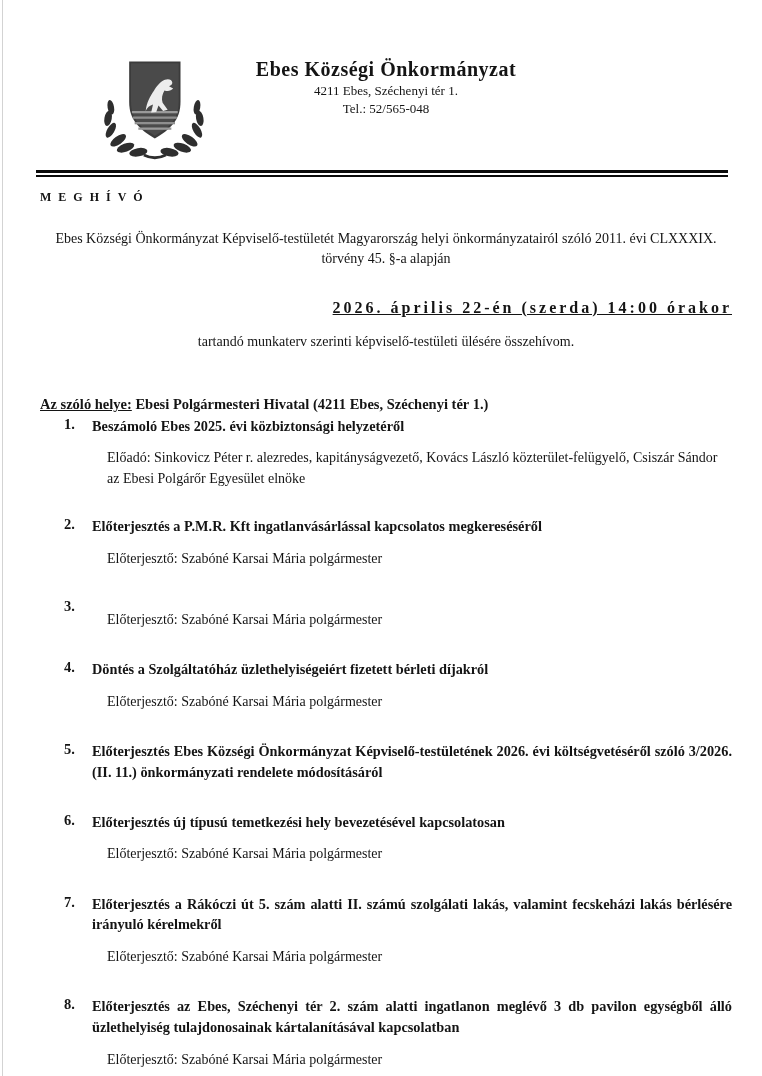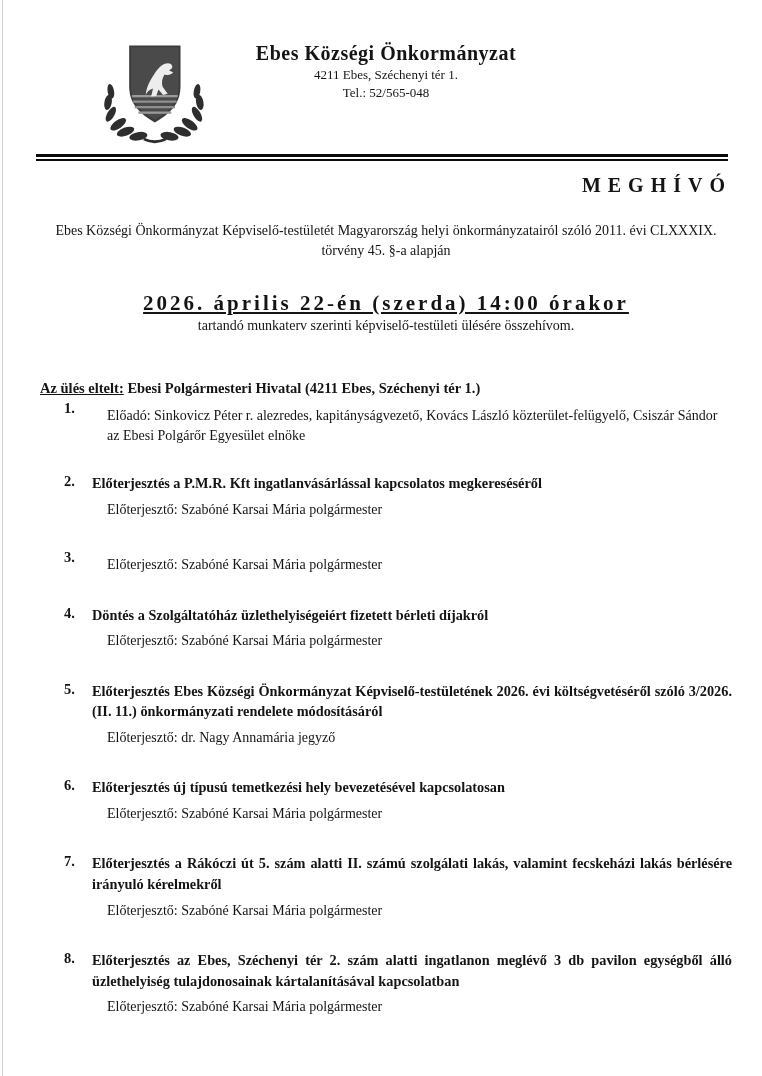--- a/index.html
+++ b/index.html
@@ -20,20 +20,21 @@
     opacity: .6;
   }
   .page {
     padding: 40px 30px 0 40px;
   }
 
   
   .letterhead {
     position: relative;
     height: 112px;
+    margin-top: 16px;
   }
   .logo {
     position: absolute;
     left: 58px;
     top: 0;
     width: 110px;
     height: 110px;
   }
   .head-text {
     text-align: center;
@@ -55,46 +56,46 @@
   
   .double-rule {
     margin: 2px 4px 0 -4px;
     height: 7px;
     border-top: 3px solid #0a0a0a;
     border-bottom: 2px solid #0a0a0a;
   }
 
   
   .doc-title {
-    text-align: right;
-    font-size: 20px;
+    text-align: left;
+    font-size: 12px;
     font-weight: bold;
     letter-spacing: 7px;
     margin-top: 13px;
   }
   .intro {
     text-align: center;
     font-size: 14px;
     line-height: 1.45;
     margin: 24px auto 0;
     width: 672px;
     font-family: Liberation Serif, serif;
   }
   .meeting-datetime {
-    text-align: center;
-    font-size: 21px;
+    text-align: right;
+    font-size: 16px;
     font-weight: bold;
     letter-spacing: 3px;
     text-decoration: underline;
     margin-top: 29px;
   }
   .meeting-sub {
     text-align: center;
     font-size: 14px;
-    margin-top: 2px;
+    margin-top: 17px;
   }
 
   
   .location {
     margin-top: 46px;
     font-size: 14.5px;
     font-weight: bold;
   }
   .location .loc-label { text-decoration: underline; }
 
@@ -122,21 +123,21 @@
   .item-title {
     font-size: 14.3px;
     font-weight: bold;
     line-height: 1.45;
     text-align: justify;
   }
   .item-presenter {
     font-size: 14px;
     line-height: 1.45;
     margin-left: 15px;
-    margin-top: 6px;
+    margin-top: 12px;
   }
   .agenda-item.first { margin-bottom: 27px; }
   .agenda-item .item-presenter.wide { margin-right: 4px; }
 </style>
 </head>
 <body>
 
 <div class="scan-edge"></div>
 
 <div class="page">
@@ -185,30 +186,31 @@
   <div class="double-rule"></div>
 
   <div class="doc-title">MEGHÍVÓ</div>
 
   <p class="intro">Ebes Községi Önkormányzat Képviselő-testületét Magyarország helyi önkormányzatairól szóló 2011. évi CLXXXIX. törvény 45. §-a alapján</p>
 
   <div class="meeting-datetime">2026. április 22-én (szerda) 14:00 órakor</div>
   <div class="meeting-sub">tartandó munkaterv szerinti képviselő-testületi ülésére összehívom.</div>
 
   <p class="location">
-    <span class="loc-label">Az ülés eltelt:</span>
+    <span class="loc-label">Az szóló helye:</span>
     <span>Ebesi Polgármesteri Hivatal (4211 Ebes, Széchenyi tér 1.)</span>
   </p>
 
 
   <div class="agenda-list">
 
     <div class="agenda-item first">
       <div class="num">1.</div>
       <div class="item-body">
+        <div class="item-title">Beszámoló Ebes 2025. évi közbiztonsági helyzetéről</div>
         <div class="item-presenter wide">Előadó: Sinkovicz Péter r. alezredes, kapitányságvezető, Kovács László közterület-felügyelő, Csiszár Sándor az Ebesi Polgárőr Egyesület elnöke</div>
       </div>
     </div>
 
     <div class="agenda-item">
       <div class="num">2.</div>
       <div class="item-body">
         <div class="item-title">Előterjesztés a P.M.R. Kft ingatlanvásárlással kapcsolatos megkereséséről</div>
         <div class="item-presenter">Előterjesztő: Szabóné Karsai Mária polgármester</div>
       </div>
@@ -226,21 +228,20 @@
       <div class="item-body">
         <div class="item-title">Döntés a Szolgáltatóház üzlethelyiségeiért fizetett bérleti díjakról</div>
         <div class="item-presenter">Előterjesztő: Szabóné Karsai Mária polgármester</div>
       </div>
     </div>
 
     <div class="agenda-item">
       <div class="num">5.</div>
       <div class="item-body">
         <div class="item-title">Előterjesztés Ebes Községi Önkormányzat Képviselő-testületének 2026. évi költségvetéséről szóló 3/2026. (II. 11.) önkormányzati rendelete módosításáról</div>
-        <div class="item-presenter">Előterjesztő: dr. Nagy Annamária jegyző</div>
       </div>
     </div>
 
     <div class="agenda-item">
       <div class="num">6.</div>
       <div class="item-body">
         <div class="item-title">Előterjesztés új típusú temetkezési hely bevezetésével kapcsolatosan</div>
         <div class="item-presenter">Előterjesztő: Szabóné Karsai Mária polgármester</div>
       </div>
     </div>

